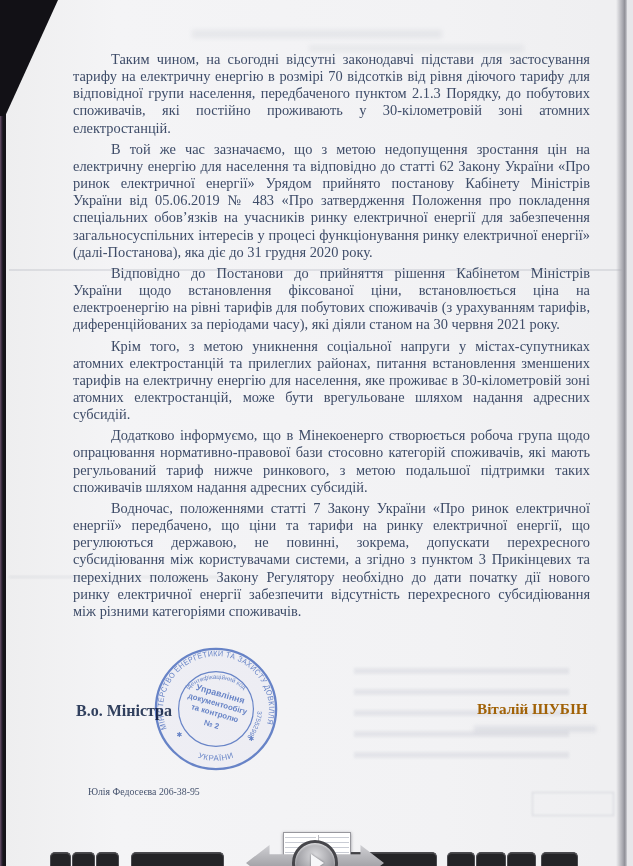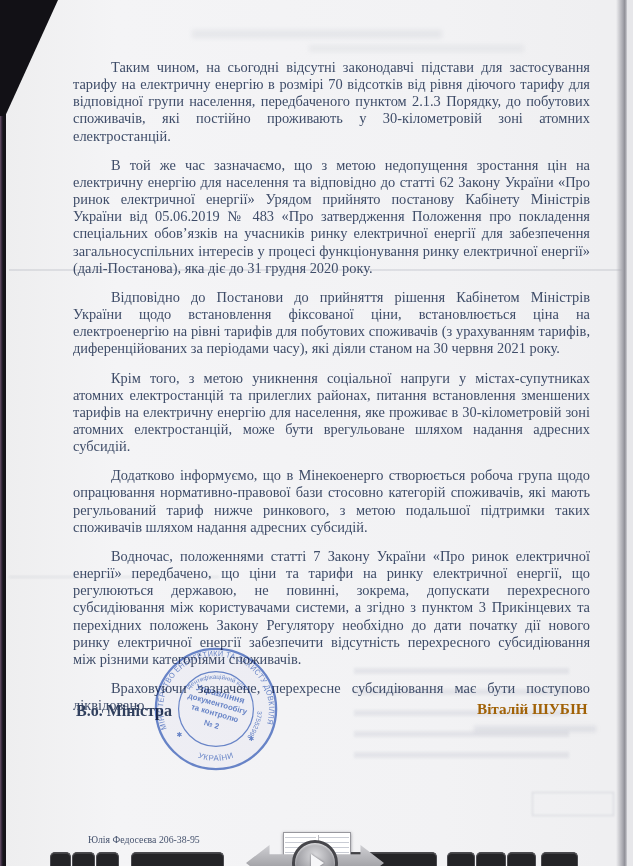--- a/index.html
+++ b/index.html
@@ -29,25 +29,25 @@
   .g1{left:188px;top:30px;width:250px;height:8px;background:rgba(148,154,168,.14);filter:blur(2.5px);}
   .g2{left:305px;top:45px;width:215px;height:7px;background:rgba(148,154,168,.11);filter:blur(2.5px);}
   .g3{left:350px;top:668px;width:215px;height:92px;
     background:repeating-linear-gradient(180deg,rgba(128,138,160,.13) 0 6px,transparent 6px 21px);filter:blur(1.8px);}
   .g4{left:470px;top:726px;width:122px;height:6px;background:rgba(128,138,160,.16);filter:blur(2px);}
   .g5{left:528px;top:792px;width:80px;height:22px;border:1px solid rgba(150,155,170,.28);filter:blur(1px);}
 
   
   .body-text{position:absolute;left:73px;top:47px;width:517px;
     font-size:14.4px;line-height:17.15px;color:#3e4c68;text-align:justify;z-index:4;}
-  .body-text p{margin:12px 0 1px 0;text-indent:38px;}
+  .body-text p{margin:4px 0 1px 0;text-indent:38px;}
 
   .sig-title{position:absolute;left:76px;top:702px;font-weight:bold;font-size:16px;color:#31405e;z-index:4;}
   .sig-name{position:absolute;left:477px;top:700px;font-weight:bold;font-size:15.2px;color:#a16207;z-index:4;}
-  .executor{position:absolute;left:88px;top:786px;font-size:9.8px;color:#46536e;z-index:4;margin-top:48px;}
+  .executor{position:absolute;left:88px;top:786px;font-size:9.8px;color:#46536e;z-index:4;}
 
   
   .stamp{position:absolute;left:151px;top:644px;width:130px;height:130px;
     opacity:.82;mix-blend-mode:multiply;z-index:5;}
   .stamp text{font-family:"Liberation Sans",sans-serif;fill:#4b6fc4;}
 
   
   .welcome{position:absolute;left:0;width:100%;top:813px;box-sizing:border-box;padding-left:28px;
     text-align:center;font-family:"Liberation Sans",sans-serif;font-weight:bold;font-size:16.5px;
     color:rgba(250,250,252,.93);letter-spacing:.2px;z-index:6;
@@ -96,21 +96,20 @@
   <div class="left-strip"></div>
   <div class="corner-tri"></div>
 
   <div class="body-text">
     <p>Таким чином, на сьогодні відсутні законодавчі підстави для застосування тарифу на електричну енергію в розмірі 70 відсотків від рівня діючого тарифу для відповідної групи населення, передбаченого пунктом 2.1.3 Порядку, до побутових споживачів, які постійно проживають у 30-кілометровій зоні атомних електростанцій.</p>
     <p>В той же час зазначаємо, що з метою недопущення зростання цін на електричну енергію для населення та відповідно до статті 62 Закону України «Про ринок електричної енергії» Урядом прийнято постанову Кабінету Міністрів України від 05.06.2019 № 483 «Про затвердження Положення про покладення спеціальних обов’язків на учасників ринку електричної енергії для забезпечення загальносуспільних інтересів у процесі функціонування ринку електричної енергії» (далі-Постанова), яка діє до 31 грудня 2020 року.</p>
     <p>Відповідно до Постанови до прийняття рішення Кабінетом Міністрів України щодо встановлення фіксованої ціни, встановлюється ціна на електроенергію на рівні тарифів для побутових споживачів (з урахуванням тарифів, диференційованих за періодами часу), які діяли станом на 30 червня 2021 року.</p>
     <p>Крім того, з метою уникнення соціальної напруги у містах-супутниках атомних електростанцій та прилеглих районах, питання встановлення зменшених тарифів на електричну енергію для населення, яке проживає в 30-кілометровій зоні атомних електростанцій, може бути врегульоване шляхом надання адресних субсидій.</p>
     <p>Додатково інформуємо, що в Мінекоенерго створюється робоча група щодо опрацювання нормативно-правової бази стосовно категорій споживачів, які мають регульований тариф нижче ринкового, з метою подальшої підтримки таких споживачів шляхом надання адресних субсидій.</p>
     <p>Водночас, положеннями статті 7 Закону України «Про ринок електричної енергії» передбачено, що ціни та тарифи на ринку електричної енергії, що регулюються державою, не повинні, зокрема, допускати перехресного субсидіювання між користувачами системи, а згідно з пунктом 3 Прикінцевих та перехідних положень Закону Регулятору необхідно до дати початку дії нового ринку електричної енергії забезпечити відсутність перехресного субсидіювання між різними категоріями споживачів.</p>
-    <p>Враховуючи зазначене, перехресне субсидіювання має бути поступово ліквідовано.</p>
   </div>
 
   <div class="sig-title">В.о. Міністра</div>
   <div class="sig-name">Віталій ШУБІН</div>
   <div class="executor">Юлія Федосеєва 206-38-95</div>
 
   <svg class="stamp" viewBox="-66 -66 132 132">
     <circle r="61" fill="rgba(90,120,200,0.05)" stroke="#4b6fc4" stroke-width="2.4"></circle>
     <circle r="38" fill="none" stroke="#4b6fc4" stroke-width="1.2"></circle>
     <defs>

